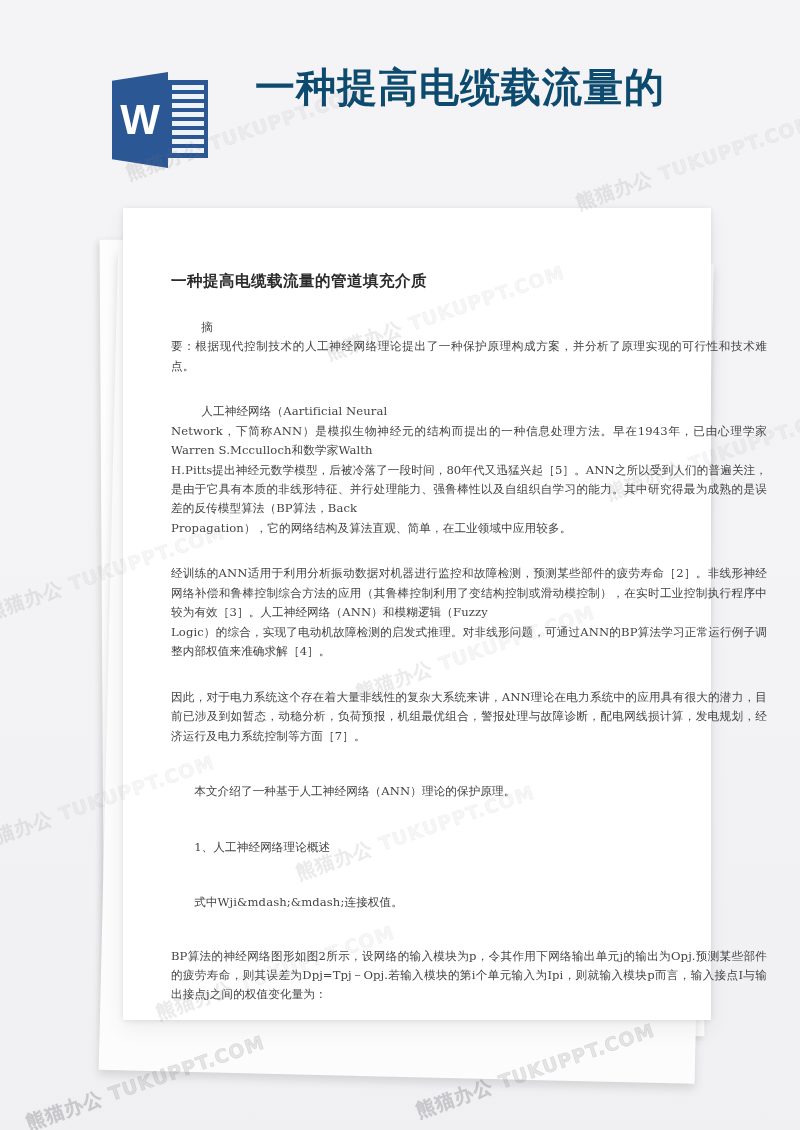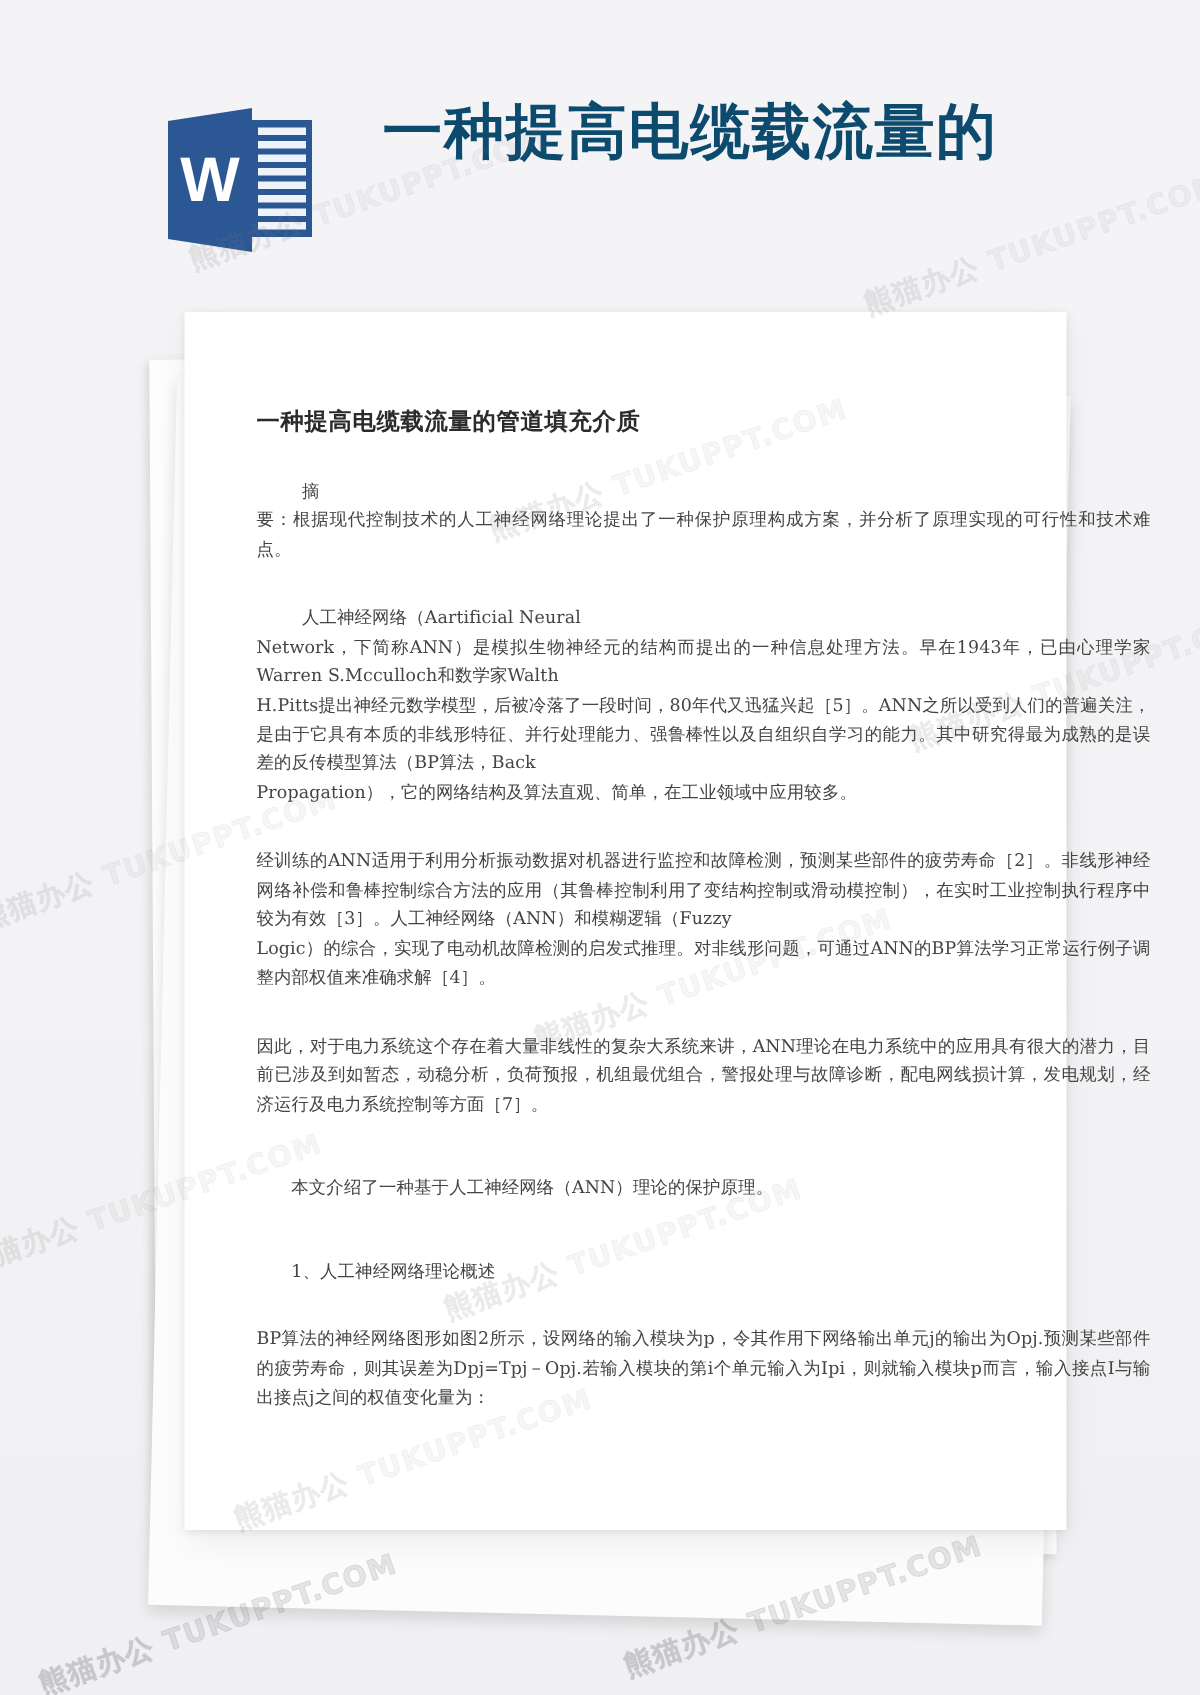--- a/index.html
+++ b/index.html
@@ -240,20 +240,21 @@
 
   <p class="para gap-lg">经训练的ANN适用于利用分析振动数据对机器进行监控和故障检测，预测某些部件的疲劳寿命［2］。非线形神经网络补偿和鲁棒控制综合方法的应用（其鲁棒控制利用了变结构控制或滑动模控制），在实时工业控制执行程序中较为有效［3］。人工神经网络（ANN）和模糊逻辑（Fuzzy
 Logic）的综合，实现了电动机故障检测的启发式推理。对非线形问题，可通过ANN的BP算法学习正常运行例子调整内部权值来准确求解［4］。</p>
 
   <p class="para gap-lg">因此，对于电力系统这个存在着大量非线性的复杂大系统来讲，ANN理论在电力系统中的应用具有很大的潜力，目前已涉及到如暂态，动稳分析，负荷预报，机组最优组合，警报处理与故障诊断，配电网线损计算，发电规划，经济运行及电力系统控制等方面［7］。</p>
 
   <p class="para indent gap-lg">本文介绍了一种基于人工神经网络（ANN）理论的保护原理。</p>
 
   <p class="para indent gap-lg">1、人工神经网络理论概述</p>
 
+  <p class="para indent gap-xl">式中Wji&amp;mdash;&amp;mdash;连接权值。</p>
 
   <p class="para">BP算法的神经网络图形如图2所示，设网络的输入模块为p，令其作用下网络输出单元j的输出为Opj.预测某些部件的疲劳寿命，则其误差为Dpj=Tpj－Opj.若输入模块的第i个单元输入为Ipi，则就输入模块p而言，输入接点I与输出接点j之间的权值变化量为：</p>
 
 </div>
 
 <div class="watermark-layer">
   <span class="wm faint" style="left:570px; top:150px;">熊猫办公 TUKUPPT.COM</span>
   <span class="wm faint" style="left:600px; top:440px;">熊猫办公 TUKUPPT.COM</span>
   <span class="wm faint" style="left:-20px; top:560px;">熊猫办公 TUKUPPT.COM</span>
   <span class="wm faint" style="left:-30px; top:790px;">熊猫办公 TUKUPPT.COM</span>

